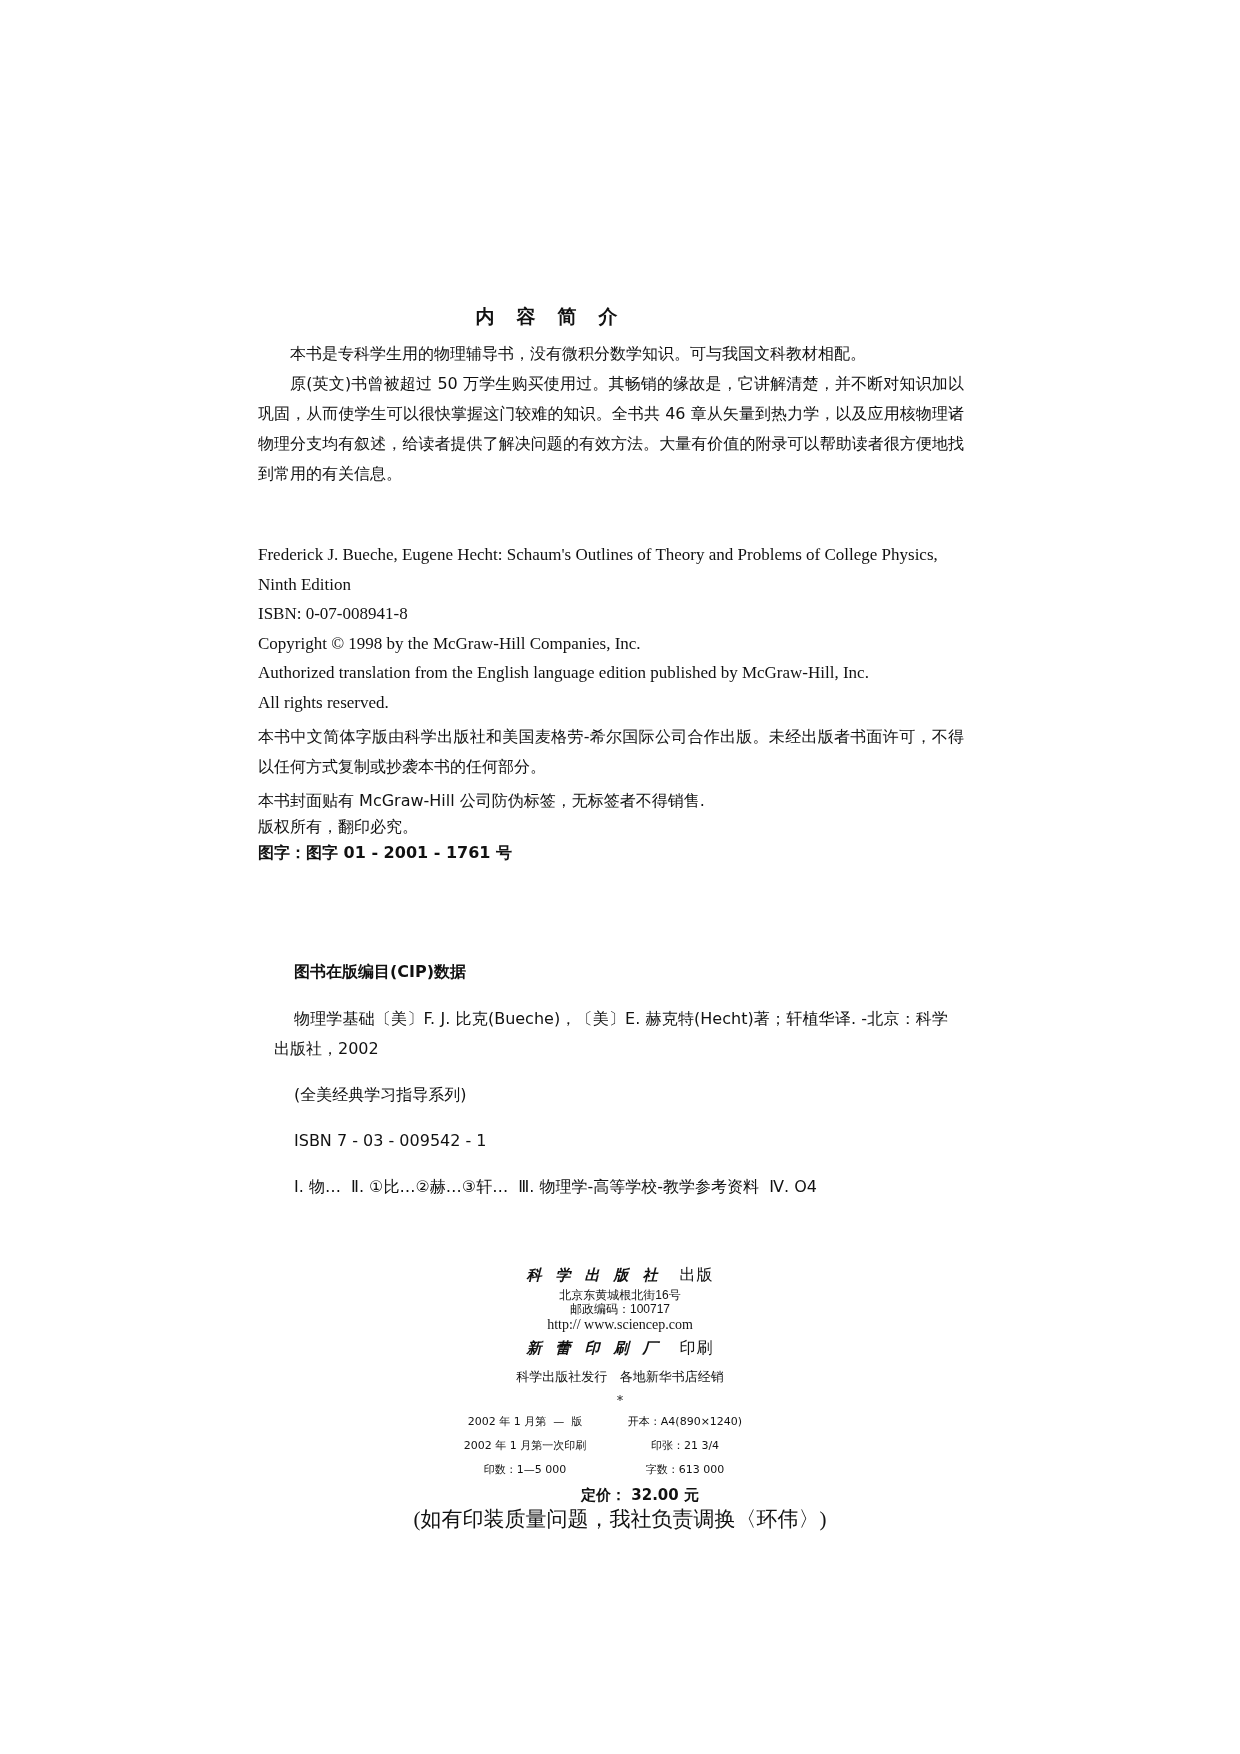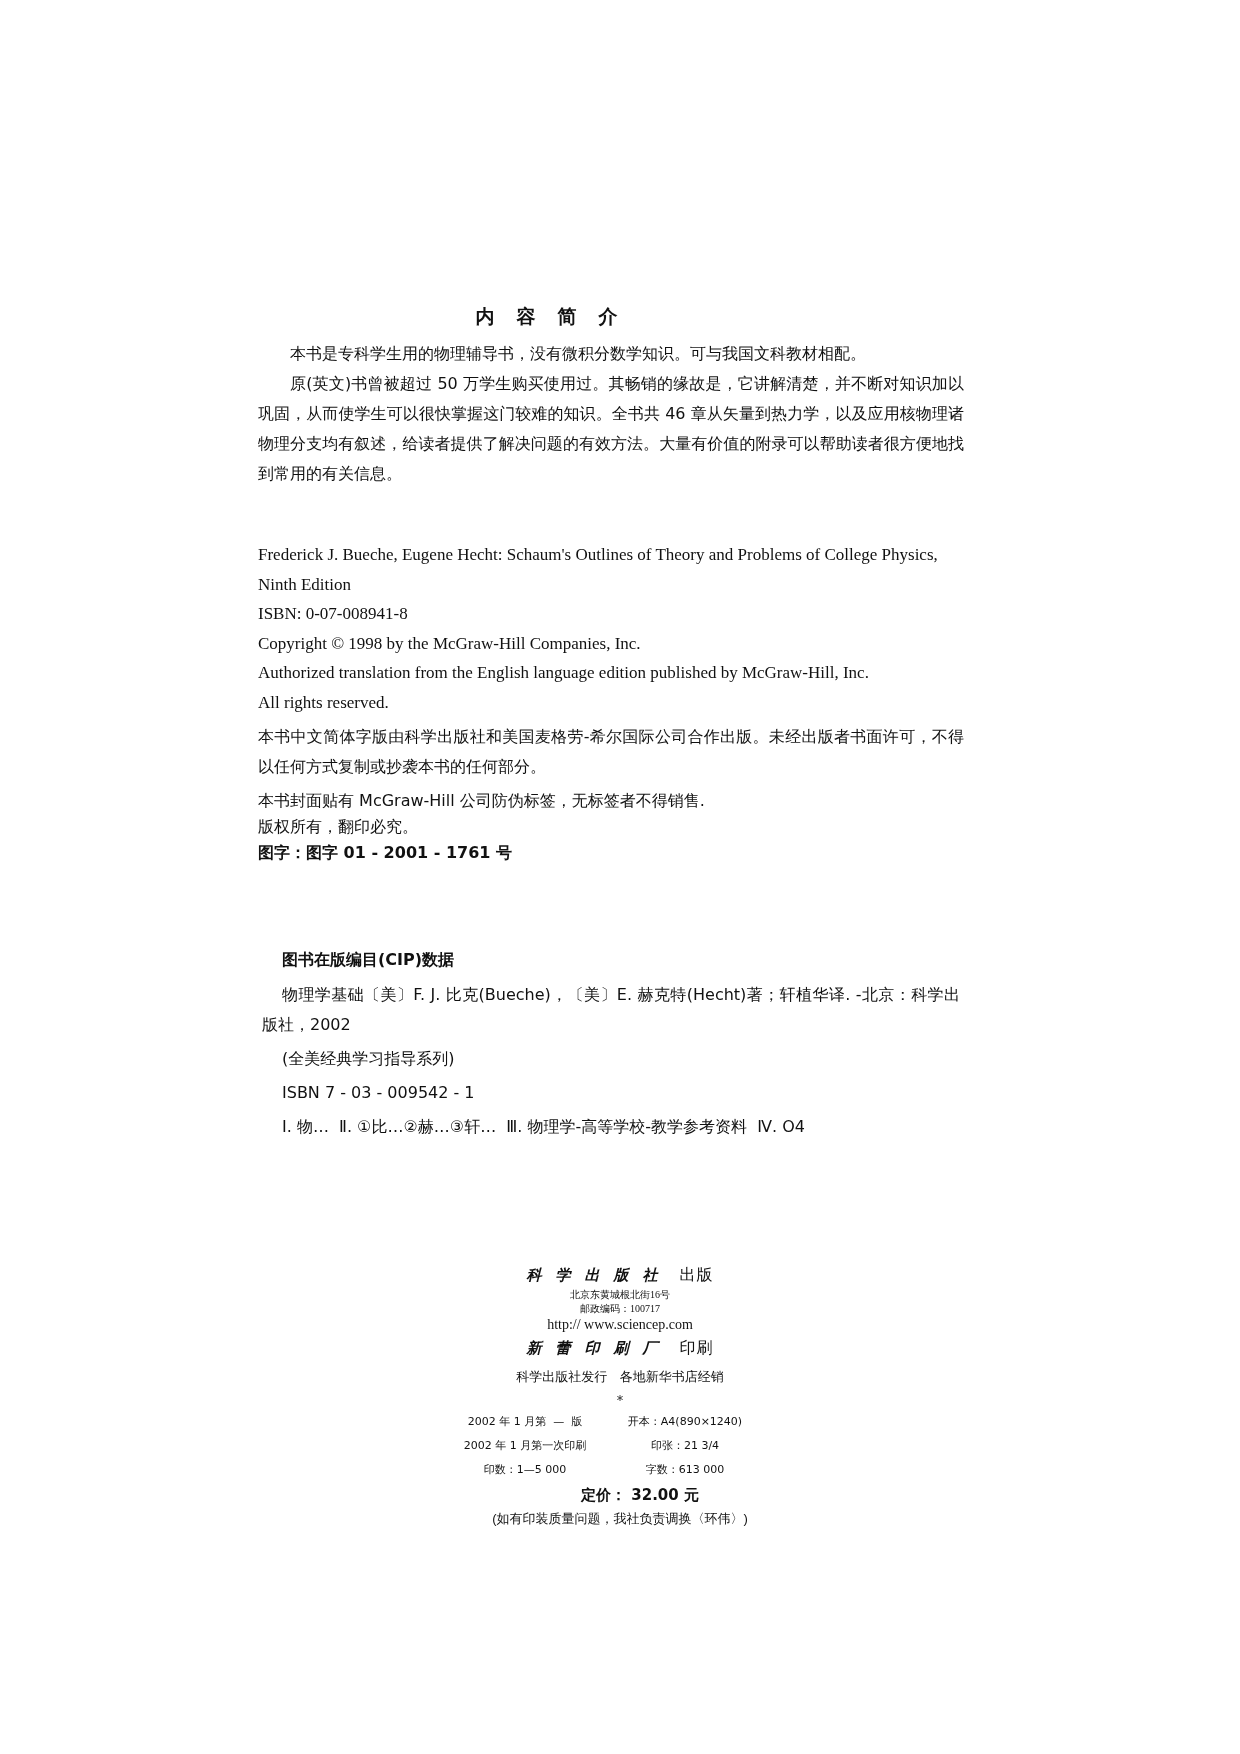--- a/index.html
+++ b/index.html
@@ -9,25 +9,25 @@
   .title { left: 0; width: 1115px; top: 304px; text-align: center; font-size: 19px; font-weight: bold;
            letter-spacing: 22px; font-family: "DejaVu Sans", sans-serif; }
   .block { left: 258px; width: 706px; }
   .cn { font-family: "DejaVu Sans", sans-serif; font-size: 16px; line-height: 30px; }
   .cn p { margin: 0; }
   .indent { text-indent: 32px; }
   .justify { text-align: justify; text-align-last: left; }
   .en { font-family: "Liberation Serif", serif; font-size: 17px; line-height: 29.5px; }
   .en p { margin: 0; }
   .bold { font-weight: bold; }
-  .cip p { margin: 4px; }
+  .cip p { margin: 16px; }
   .center { text-align: center; left: 0; width: 1240px; }
   .pub-name { font-size: 15px; font-weight: bold; font-style: italic; letter-spacing: 14px; font-family: "DejaVu Serif", serif; }
   .pub-role { font-size: 16px; font-family: "DejaVu Sans", sans-serif; margin-left: 8px; letter-spacing: 1px; }
-  .small { font-size: 10px; font-family: Liberation Serif, serif; line-height: 14px; }
+  .small { font-size: 12px; font-family: Liberation Sans, sans-serif; line-height: 14px; }
   .url { font-size: 14px; font-family: "Liberation Serif", serif; line-height: 18px; }
   .grid2 { display: grid; grid-template-columns: 160px 160px; column-gap: 0px; font-size: 11px;
            font-family: "DejaVu Sans", sans-serif; line-height: 24px; }
 </style>
 </head>
 <body>
 
 <div class="abs title">内容简介</div>
 
 <div class="abs block cn justify" style="top:339px;">
@@ -74,14 +74,14 @@
     <div class="grid2">
       <span style="white-space:pre;">2002 年 1 月第  —  版</span>
       <span>开本：A4(890×1240)</span>
       <span>2002 年 1 月第一次印刷</span>
       <span>印张：21 3/4</span>
       <span>印数：1—5 000</span>
       <span>字数：613 000</span>
     </div>
   </div>
   <div style="font-size:15px; font-weight:bold; font-family:'DejaVu Sans',sans-serif; line-height:26px;margin-left:40px;">定价： 32.00 元</div>
-  <div style="font-size:13px; font-family:Liberation Sans, sans-serif; line-height:22px;">(如有印装质量问题，我社负责调换〈环伟〉)</div>
+  <div style="font-size:21px; font-family:Liberation Serif, serif; line-height:22px;">(如有印装质量问题，我社负责调换〈环伟〉)</div>
 </div>
 
 </body></html>

